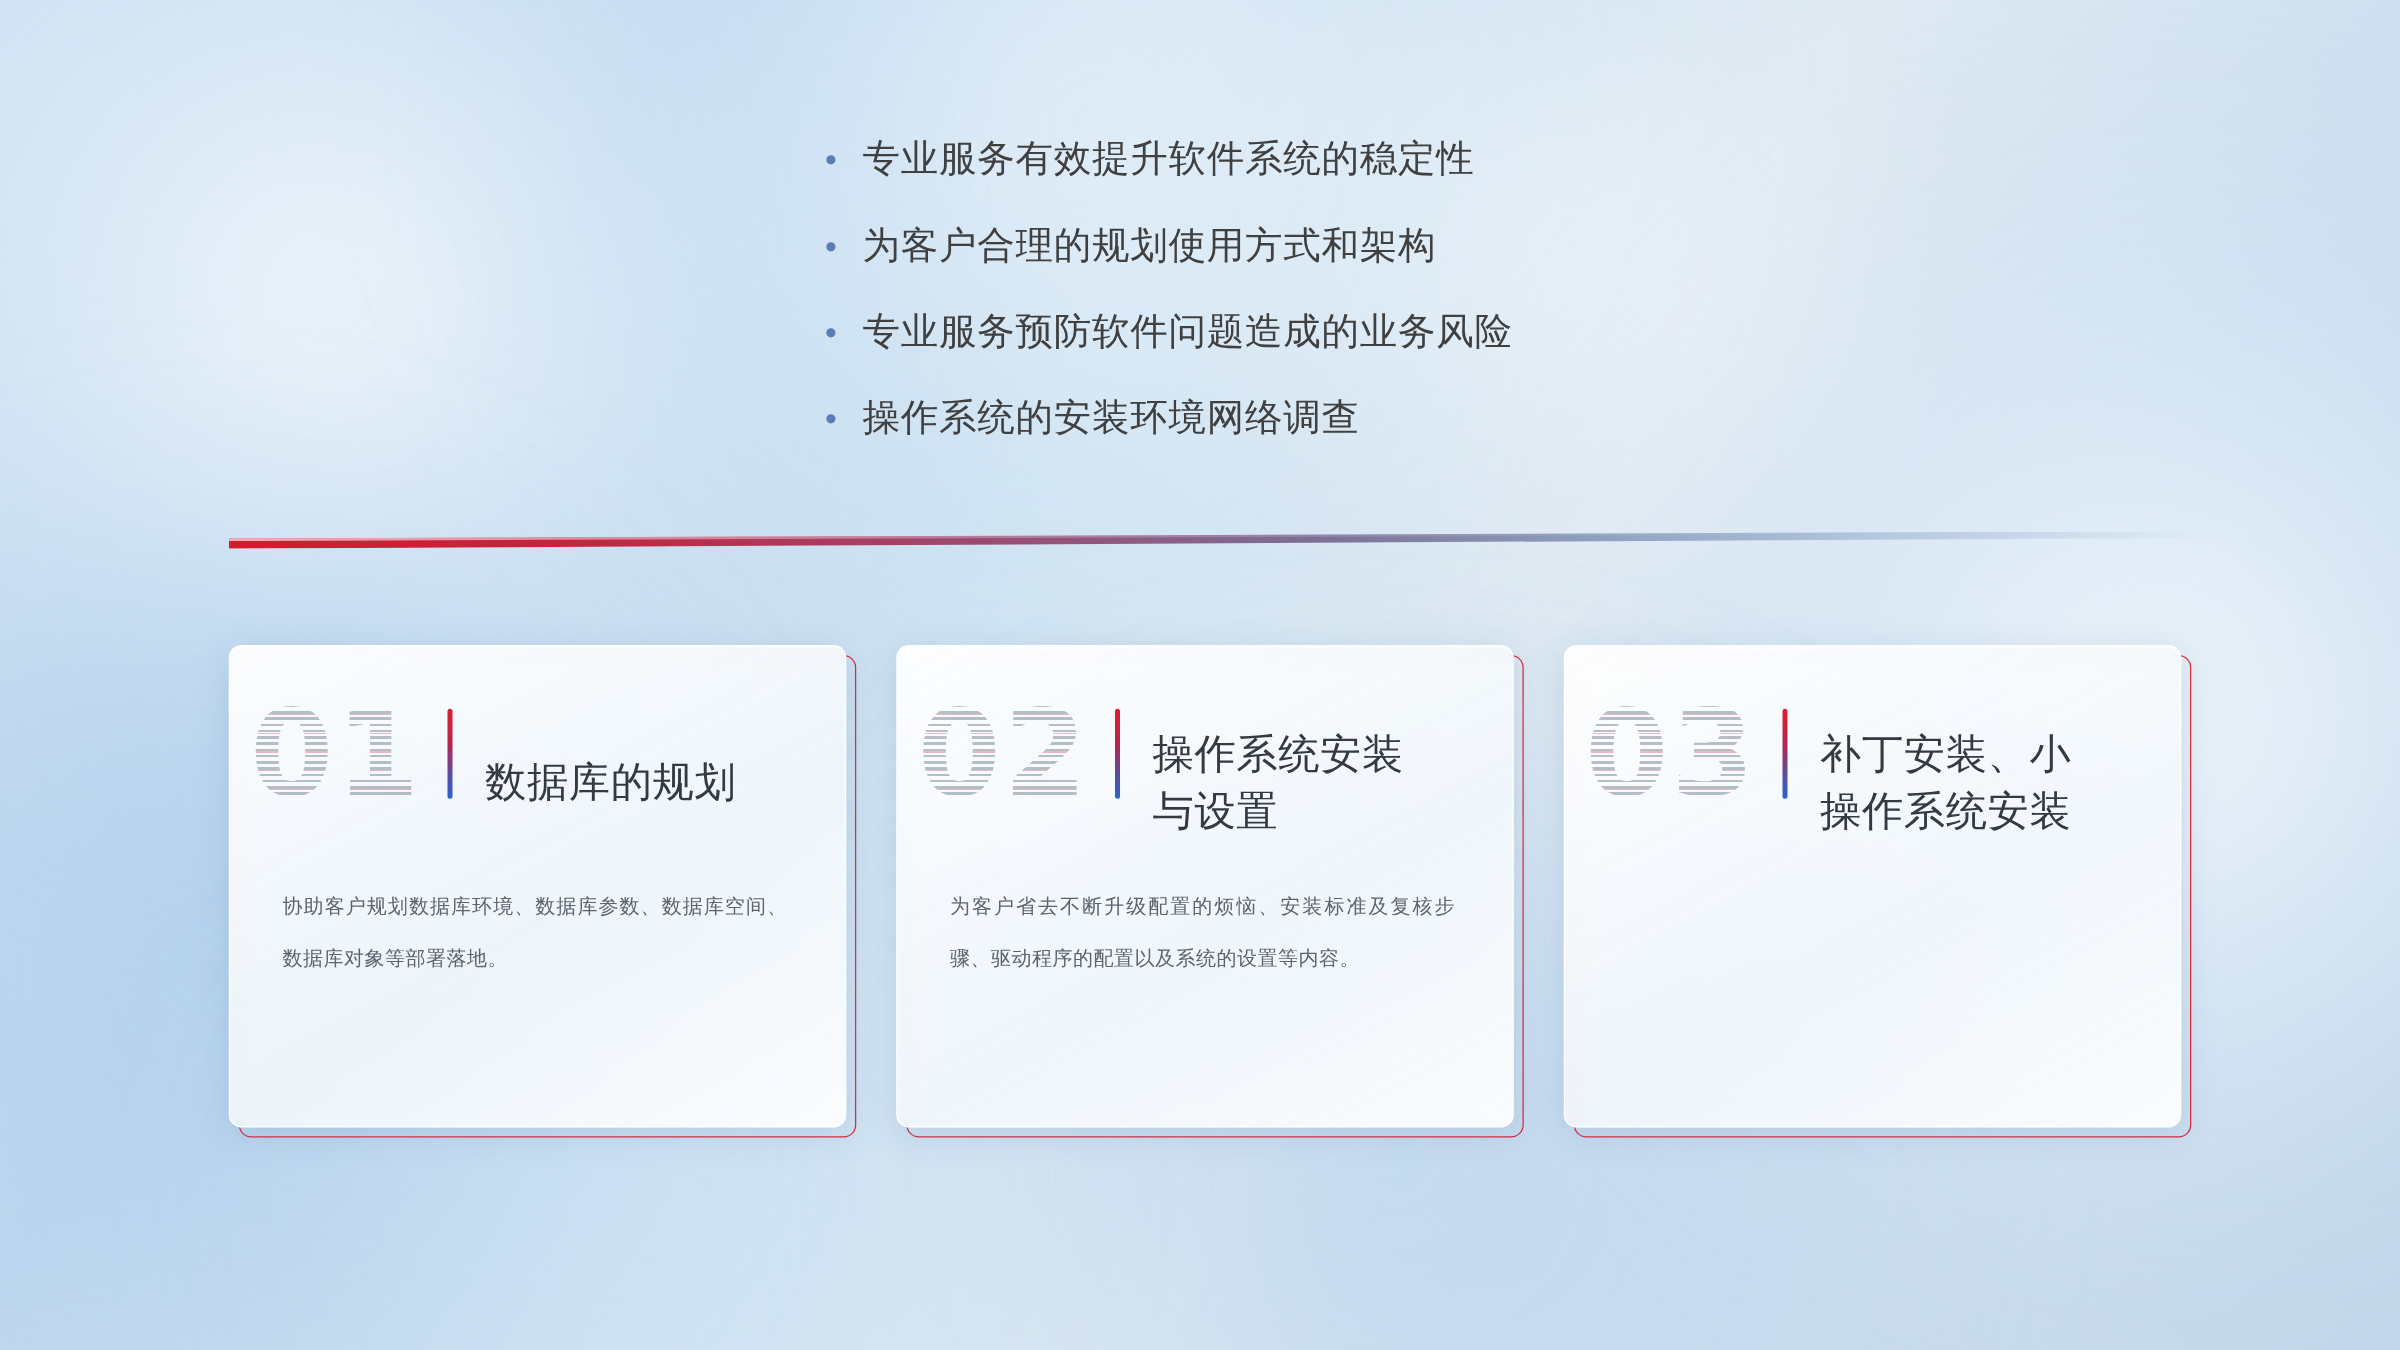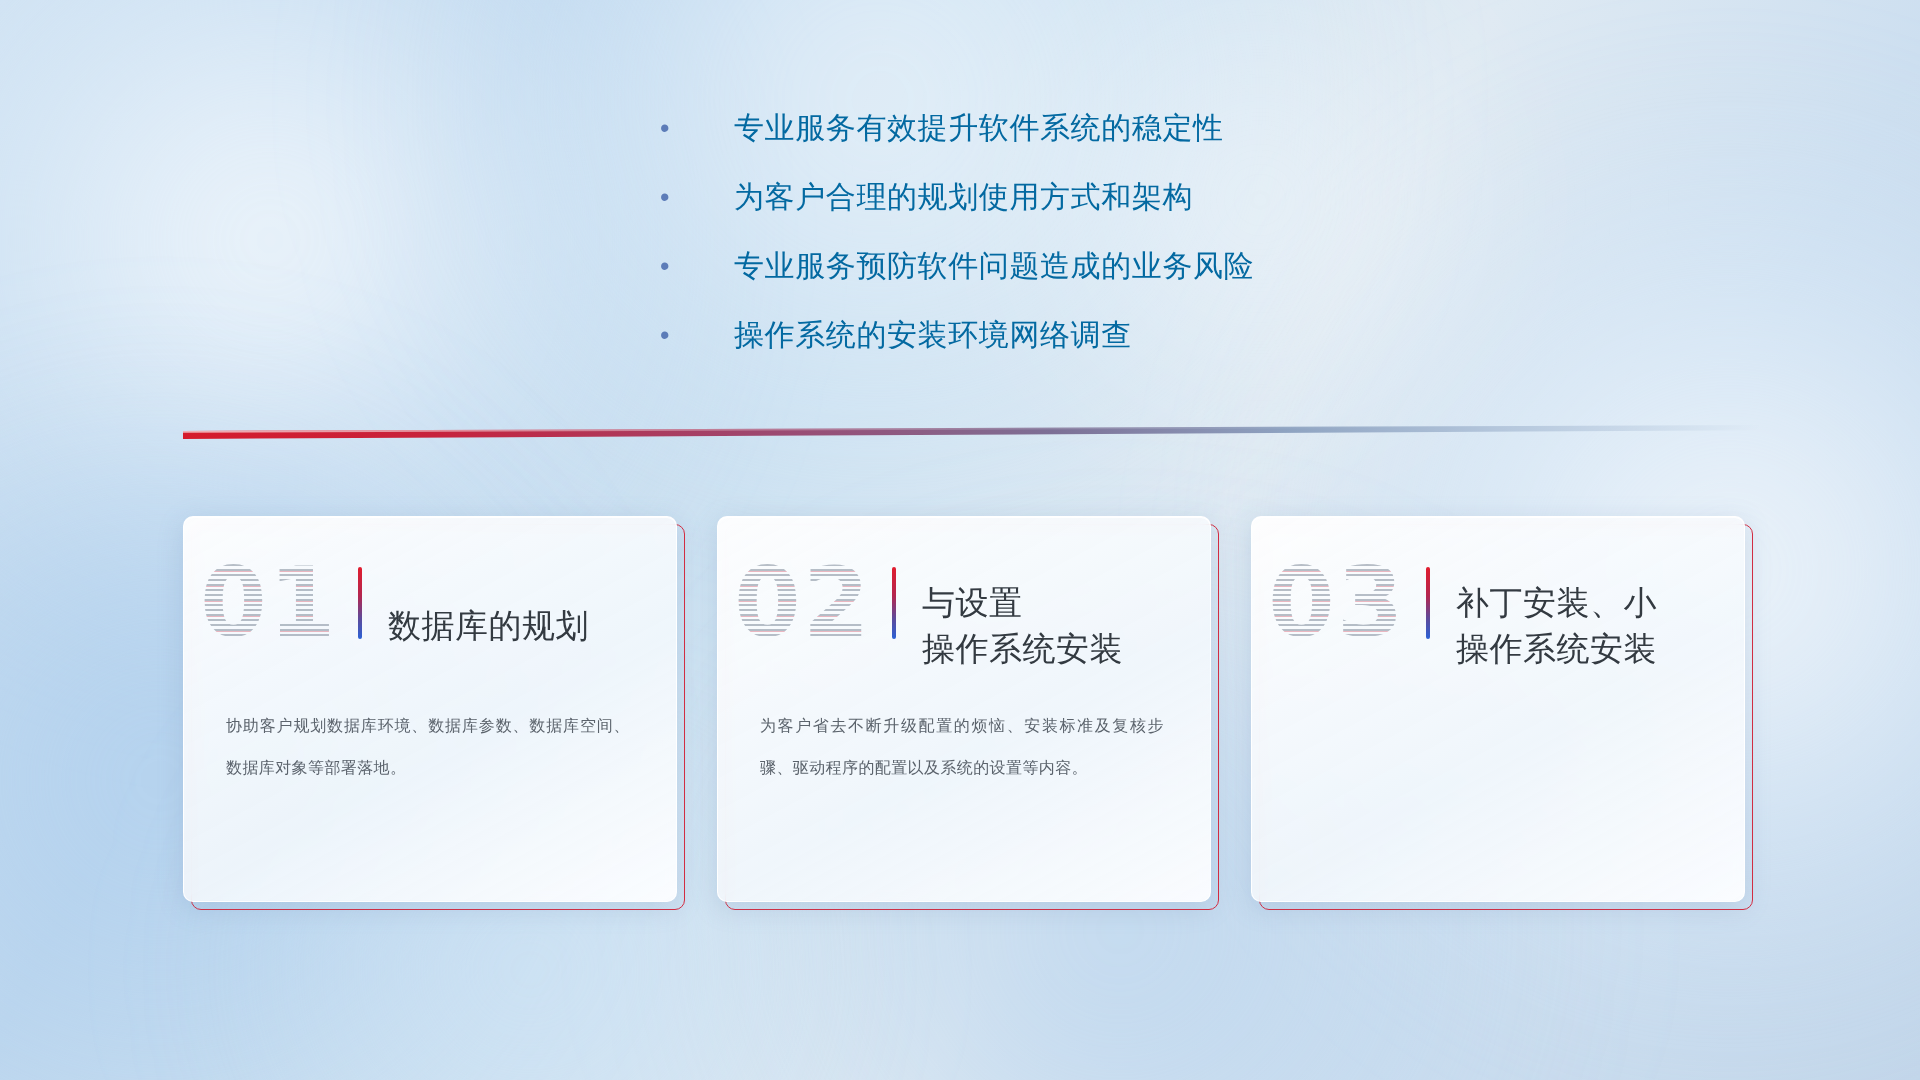--- a/index.html
+++ b/index.html
@@ -24,21 +24,21 @@
       background:radial-gradient(circle at 50% 50%,rgba(173,205,236,.6) 0%,rgba(173,205,236,0) 72%);}
   .g6{left:980px;top:-60px;width:560px;height:520px;
       background:radial-gradient(circle at 50% 50%,rgba(255,255,255,.5) 0%,rgba(255,255,255,0) 70%);}
   .g7{left:180px;top:760px;width:700px;height:420px;
       background:radial-gradient(circle at 50% 50%,rgba(203,225,245,.7) 0%,rgba(203,225,245,0) 72%);}
 
   
   .bullets{position:absolute;left:660px;top:108px;z-index:5;}
   .bullet-row{display:flex;align-items:flex-start;margin-bottom:29px;}
   .bullet-dot{width:30px;flex:0 0 30px;color:#5c7cb8;font-size:27px;line-height:40px;text-align:left;}
-  .bullet-text{font-size:30px;line-height:40px;color:#0369a1;letter-spacing:.6px;white-space:nowrap;margin-left:44px;}
+  .bullet-text{font-size:30px;line-height:40px;color:#404040;letter-spacing:.6px;white-space:nowrap;}
 
   
   .divider{position:absolute;left:183px;top:425px;width:1578px;height:14px;z-index:5;}
   .divider .blade{position:absolute;left:0;top:0;width:100%;height:100%;
     background:linear-gradient(90deg,#d51b2c 0%,#c7223c 16%,#9b4a72 38%,#7c6f95 55%,#8ea3c1 70%,#b6c8dd 84%,rgba(197,214,231,0) 100%);
     clip-path:polygon(0 42%,100% 0,100% 38%,0 100%);}
   .divider .edge{position:absolute;left:0;top:0;width:100%;height:100%;
     background:linear-gradient(90deg,rgba(255,255,255,.65) 0%,rgba(255,255,255,.25) 40%,rgba(255,255,255,0) 80%);
     clip-path:polygon(0 42%,100% 0,100% 12%,0 56%);}
 
@@ -131,22 +131,22 @@
   <div class="card">
     <div class="card-accent"></div>
     <div class="card-body">
       <div class="card-head">
         <div class="card-num">
           <span class="num-txt">02</span>
           <span class="num-tint">02</span>
         </div>
         <div class="card-bar"></div>
         <div class="card-title">
+          <div>操作系统安装</div>
           <div>与设置</div>
-          <div>操作系统安装</div>
         </div>
       </div>
       <div class="card-desc">为客户省去不断升级配置的烦恼、安装标准及复核步骤、驱动程序的配置以及系统的设置等内容。</div>
     </div>
   </div>
 
   <div class="card">
     <div class="card-accent"></div>
     <div class="card-body">
       <div class="card-head">

